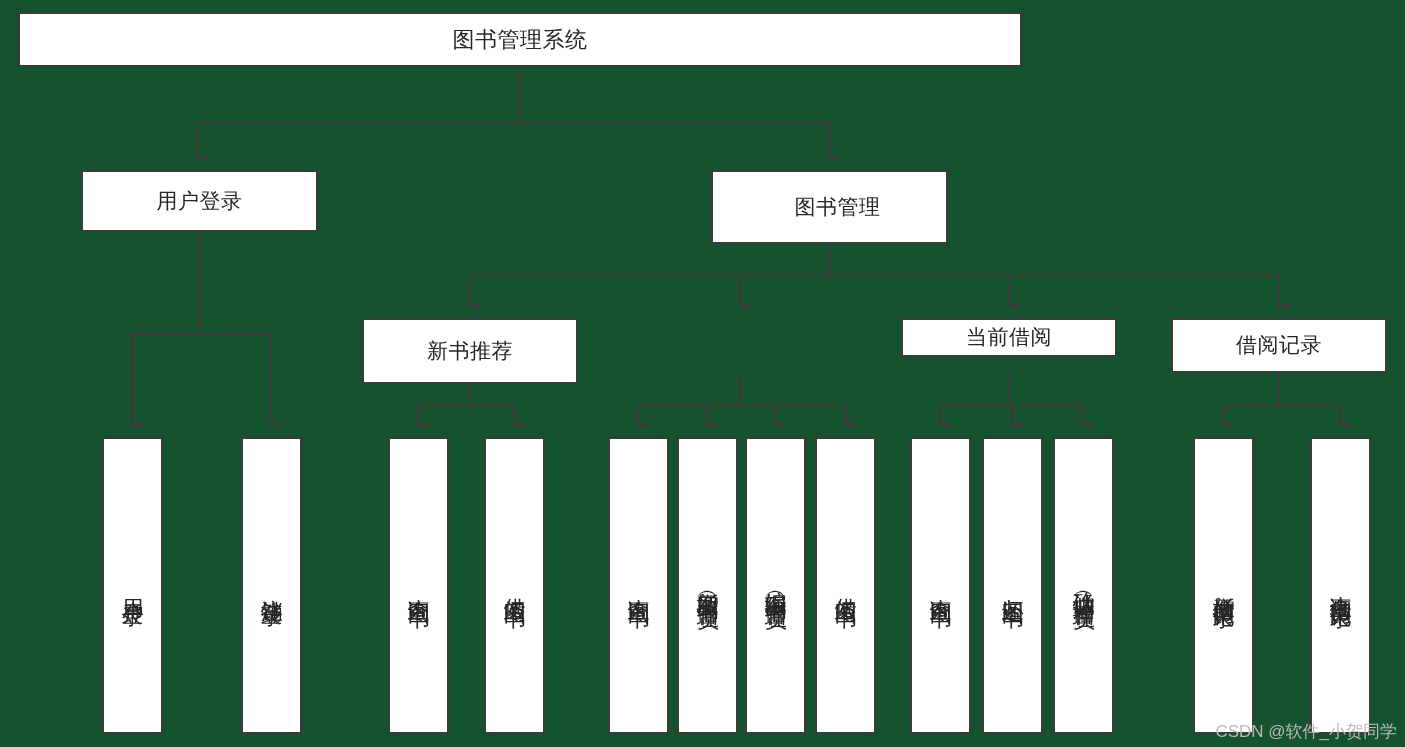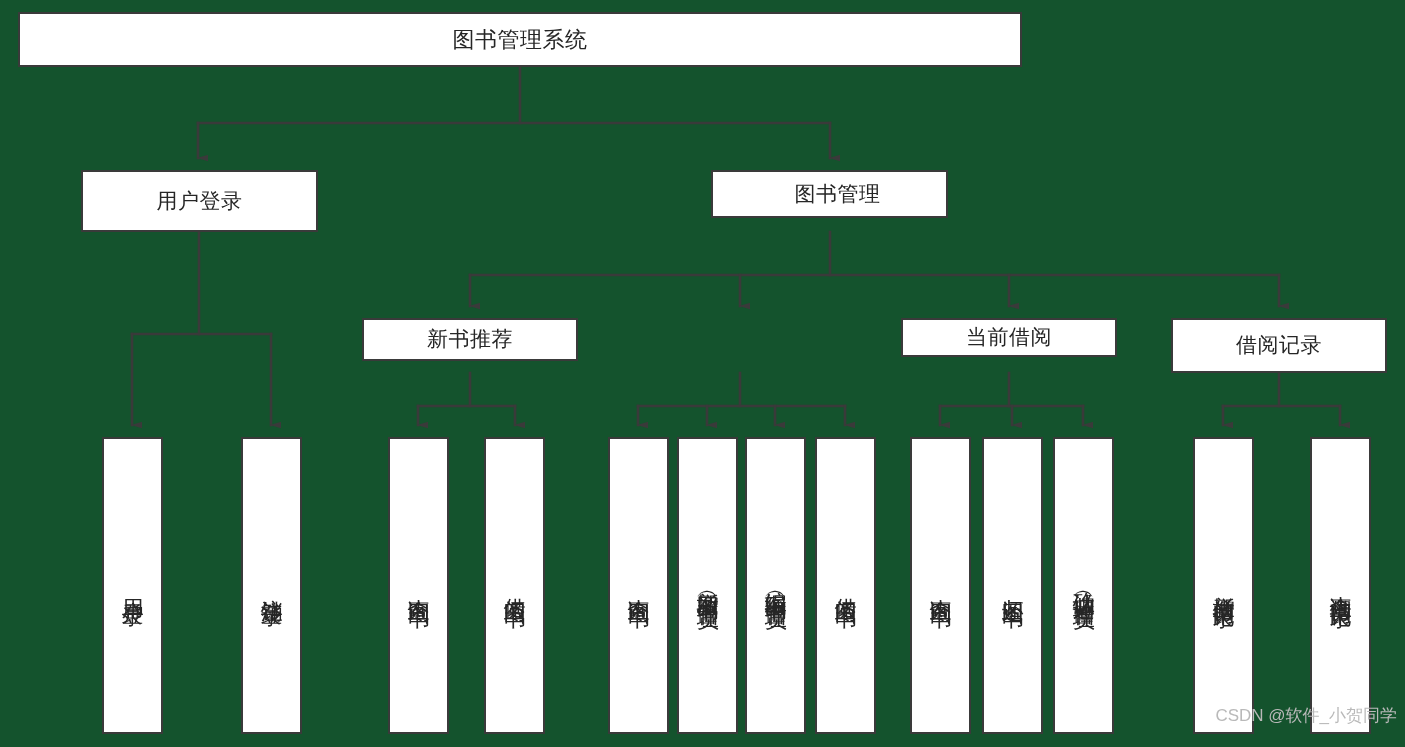--- a/index.html
+++ b/index.html
@@ -62,21 +62,21 @@
     text-orientation: upright;
     -webkit-text-orientation: upright;
     font-size: 22px;
     line-height: 1.02;
     letter-spacing: 2.5px;
     white-space: nowrap;
   }
   .watermark {
     position: absolute;
     right: 8px;
-    bottom: 20px;
+    bottom: 4px;
     font-size: 17px;
     color: #b9b9b9;
     white-space: nowrap;
     z-index: 3;
     font-family: "Liberation Sans", "DejaVu Sans", sans-serif;
   }
 </style>
 </head>
 <body>
 
@@ -134,25 +134,25 @@
     </g>
   </svg>
 
   <div class="node h root" style="left:18px; top:12px; width:1004px; height:55px;">
     <span class="label">图书管理系统</span>
   </div>
 
   <div class="node h" style="left:81px; top:170px; width:237px; height:62px;">
     <span class="label">用户登录</span>
   </div>
-  <div class="node h" style="left:711px; top:170px; width:237px; height:48px;padding-left:16px;">
+  <div class="node h" style="left:711px; top:170px; width:237px; height:74px;padding-left:16px;">
     <span class="label">图书管理</span>
   </div>
 
-  <div class="node h" style="left:362px; top:318px; width:216px; height:43px;">
+  <div class="node h" style="left:362px; top:318px; width:216px; height:66px;">
     <span class="label">新书推荐</span>
   </div>
   <div class="node h" style="left:901px; top:318px; width:216px; height:39px;">
     <span class="label">当前借阅</span>
   </div>
   <div class="node h" style="left:1171px; top:318px; width:216px; height:55px;">
     <span class="label">借阅记录</span>
   </div>
 
   <div class="node v" style="left:102px; top:437px; width:61px; height:297px;">

